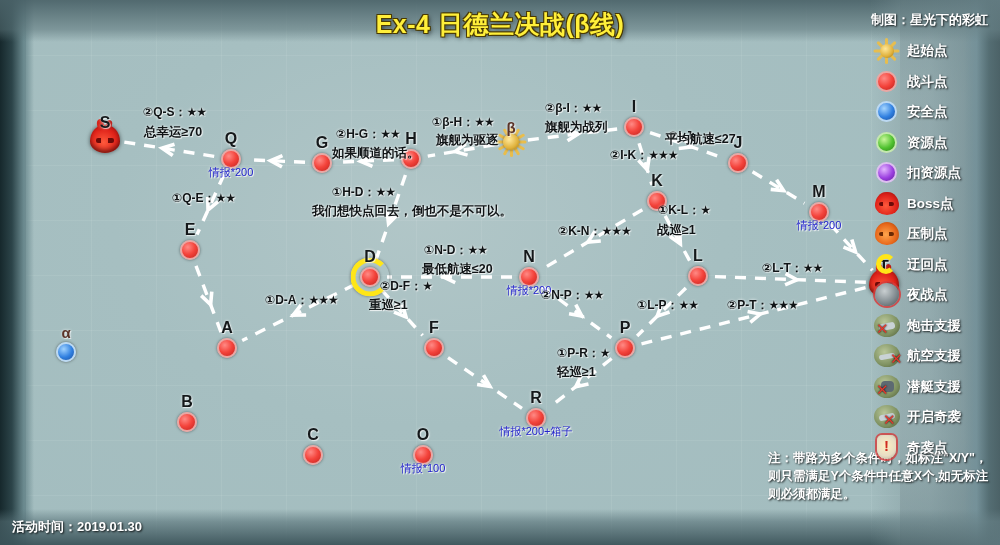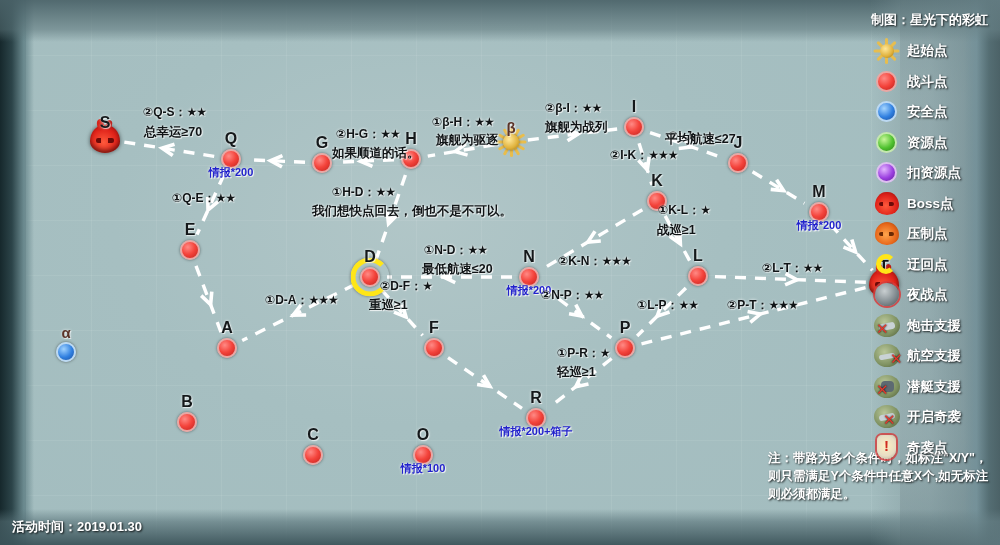--- a/index.html
+++ b/index.html
@@ -53,21 +53,21 @@
   .node{position:absolute;transform:translate(-50%,-50%);}
   .dot{width:20px;height:20px;border-radius:50%;box-sizing:border-box;}
   .t-battle{background:radial-gradient(circle at 36% 32%,#ff8a85 0%,#f4443c 48%,#c2211c 100%);
     border:2px solid #e9a7a4;box-shadow:0 0 3px rgba(0,0,0,.5);}
   .t-safe{background:radial-gradient(circle at 36% 32%,#9fd2ff 0%,#2f7fe0 55%,#1d4f9c 100%);
     border:2px solid #bcd9f2;box-shadow:0 0 3px rgba(0,0,0,.5);}
   .nlabel{position:absolute;left:50%;transform:translateX(-50%);bottom:21px;
     font-size:16px;font-weight:bold;color:#14181a;text-shadow:0 0 3px rgba(255,255,255,.8),1px 1px 0 rgba(255,255,255,.55);white-space:nowrap;}
   .nlabel.greek{color:#5b3428;font-size:15px;}
   .nsub{position:absolute;left:50%;transform:translateX(-50%);top:16px;
-    font-size:11px;font-weight:bold;color:#2222cc;white-space:nowrap;
+    font-size:11px;font-weight:normal;color:#2222cc;white-space:nowrap;
     text-shadow:0 0 3px rgba(255,255,255,.95),1px 1px 0 rgba(255,255,255,.7);}
   
   .boss{width:30px;height:28px;position:relative;}
   .boss .flame{position:absolute;inset:0;
     background:radial-gradient(circle at 45% 62%, #ff5a3c 0%, #e0231a 55%, #8d0f0c 100%);
     border-radius:46% 46% 50% 50%/58% 58% 42% 42%;
     box-shadow:0 0 4px rgba(0,0,0,.55),inset 0 -3px 4px rgba(0,0,0,.45);}
   .boss .flame:before{content:"";position:absolute;left:7px;top:-6px;width:7px;height:11px;
     background:#d5241a;border-radius:50% 50% 30% 30%;transform:rotate(-14deg);}
   .boss .flame:after{content:"";position:absolute;left:16px;top:-5px;width:6px;height:9px;
@@ -323,34 +323,35 @@
       <div class="ecn" style="left: 312px; top: 203px;">我们想快点回去，倒也不是不可以。</div>
       <div class="elabel" style="left: 432px; top: 114px;"><span>①β-H：</span><span class="stars">★★</span></div>
       <div class="ecn" style="left: 436px; top: 132px;">旗舰为驱逐</div>
       <div class="elabel" style="left: 545px; top: 100px;"><span>②β-I：</span><span class="stars">★★</span></div>
       <div class="ecn" style="left: 545px; top: 119px;">旗舰为战列</div>
       <div class="elabel" style="left: 668px; top: 112px; margin-top: 16px;"><span>①I-J：</span><span class="stars">★</span></div>
       <div class="ecn" style="left: 665px; top: 131px;">平均航速≤27</div>
       <div class="elabel" style="left: 610px; top: 147px;"><span>②I-K：</span><span class="stars">★★★</span></div>
       <div class="elabel" style="left: 658px; top: 202px;"><span>①K-L：</span><span class="stars">★</span></div>
       <div class="ecn" style="left: 657px; top: 222px;">战巡≥1</div>
-      <div class="elabel" style="left: 558px; top: 223px; margin-top: 30px;"><span>②K-N：</span><span class="stars">★★★</span></div>
+      <div class="elabel" style="left: 558px; top: 223px;"><span>②K-N：</span><span class="stars">★★★</span></div>
       <div class="elabel" style="left: 762px; top: 260px;"><span>②L-T：</span><span class="stars">★★</span></div>
       <div class="elabel" style="left: 424px; top: 242px;"><span>①N-D：</span><span class="stars">★★</span></div>
       <div class="ecn" style="left: 422px; top: 261px;">最低航速≤20</div>
       <div class="elabel" style="left: 380px; top: 278px;"><span>②D-F：</span><span class="stars">★</span></div>
       <div class="ecn" style="left: 369px; top: 297px;">重巡≥1</div>
       <div class="elabel" style="left: 541px; top: 287px;"><span>②N-P：</span><span class="stars">★★</span></div>
       <div class="elabel" style="left: 265px; top: 292px;"><span>①D-A：</span><span class="stars">★★★</span></div>
       <div class="elabel" style="left: 637px; top: 297px;"><span>①L-P：</span><span class="stars">★★</span></div>
       <div class="elabel" style="left: 727px; top: 297px;"><span>②P-T：</span><span class="stars">★★★</span></div>
       <div class="elabel" style="left: 557px; top: 345px;"><span>①P-R：</span><span class="stars">★</span></div>
       <div class="ecn" style="left: 557px; top: 364px;">轻巡≥1</div>
     </div>
 
+  <div id="title">Ex-4  日德兰决战(β线)</div>
   <div id="credit">制图：星光下的彩虹</div>
   <div id="eventtime">活动时间：2019.01.30</div>
   <div id="footnote">注：带路为多个条件时，如标注"X/Y"，则只需满足Y个条件中任意X个,如无标注则必须都满足。</div>
 
   <div id="legend">
       <div class="lrow">
         <span class="lico">
           <span class="lg-sun">
             <i style="transform:rotate(0deg)"></i>
             <i style="transform:rotate(45deg)"></i>

